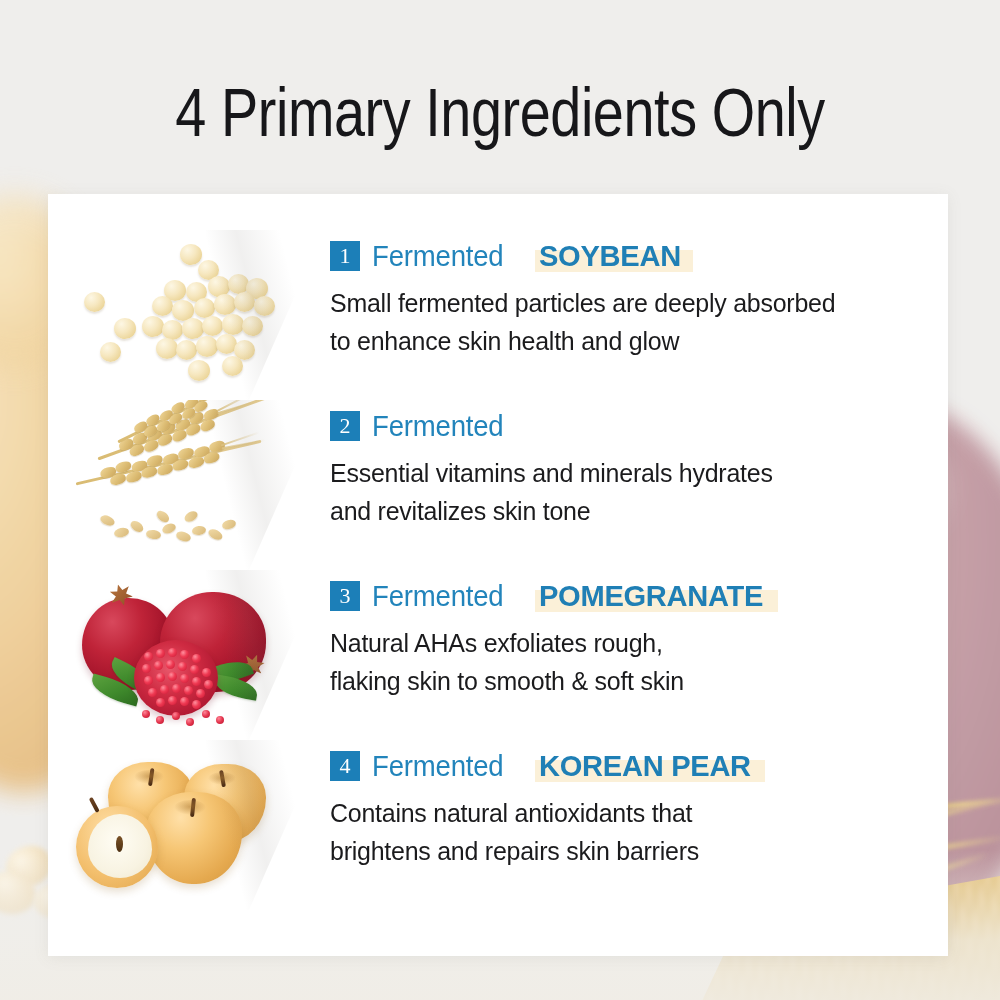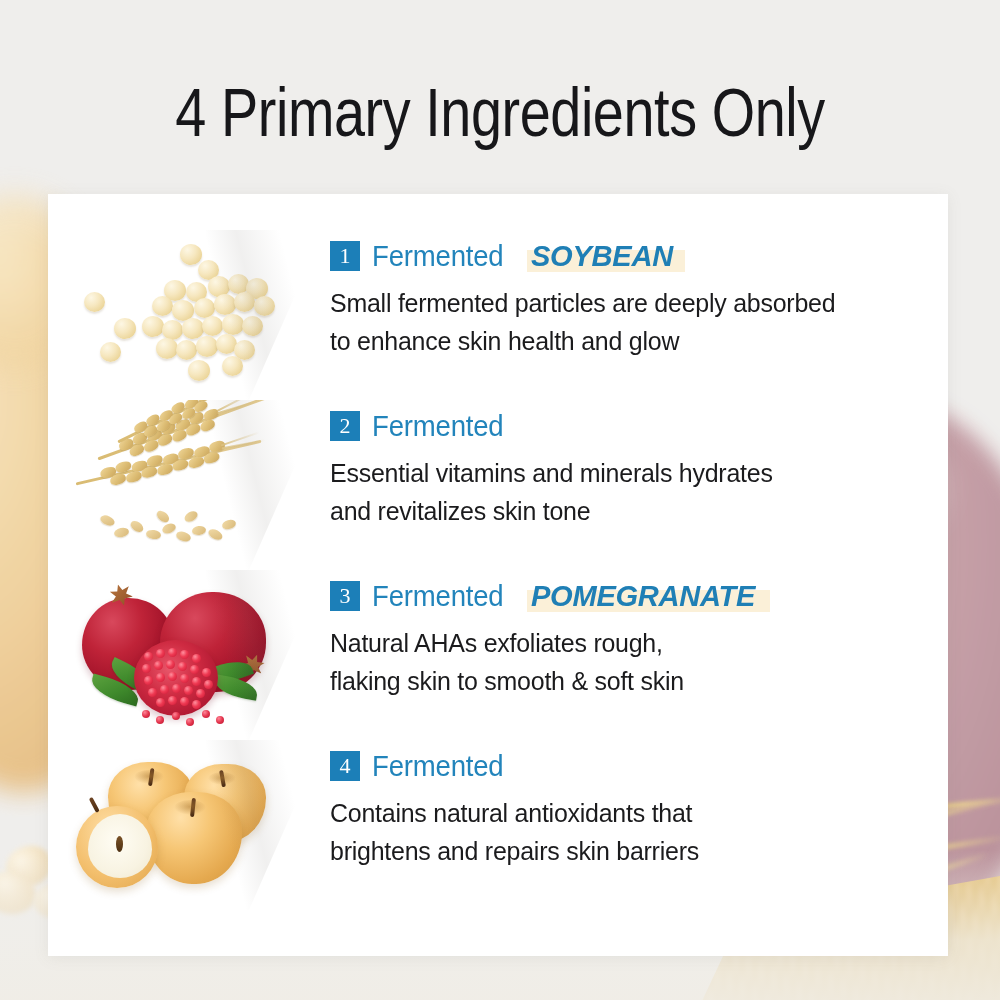--- a/index.html
+++ b/index.html
@@ -207,21 +207,21 @@
     width:30px;height:30px;flex:0 0 30px;
     background:#1c7fb8;color:#fff;
     font-family:"Liberation Serif","DejaVu Serif",serif;
     font-size:22px;line-height:30px;text-align:center;
     margin-right:12px;
   }
   .fermented{
     font-size:29px;color:#2284bb;font-weight:400;letter-spacing:-.2px;
     transform:scaleX(.95);transform-origin:0 50%;
   }
-  .hl-wrap{position:relative;margin-left:21px;font-style:italic;}
+  .hl-wrap{position:relative;margin-left:29px;}
   .hl-bg{
     position:absolute;left:-4px;right:-7px;bottom:1px;height:22px;
     background:#fbf0d8;
   }
   .ingredient{
     position:relative;font-size:30px;font-weight:700;color:#1f7fb5;
     letter-spacing:-.3px;transform:scaleX(.97);transform-origin:0 50%;display:inline-block;
   }
   .desc{
     margin-top:10px;font-size:26px;line-height:38px;color:#1b1b1d;
@@ -482,20 +482,24 @@
           </div>
           <div class="pear-stem" style="left:40px;top:56px;height:16px;transform:rotate(-28deg);"></div>
           <div class="diag-shadow"></div>
         </div>
       </div>
 
       <div class="txt">
         <div class="headline">
           <span class="badge">4</span>
           <span class="fermented">Fermented</span>
+          <span class="hl-wrap">
+            <span class="hl-bg"></span>
+            <span class="ingredient">KOREAN PEAR</span>
+          </span>
         </div>
         <div class="desc">
           <div>Contains natural antioxidants that</div>
           <div>brightens and repairs skin barriers</div>
         </div>
       </div>
     </div>
 
   </div>
 </div>

